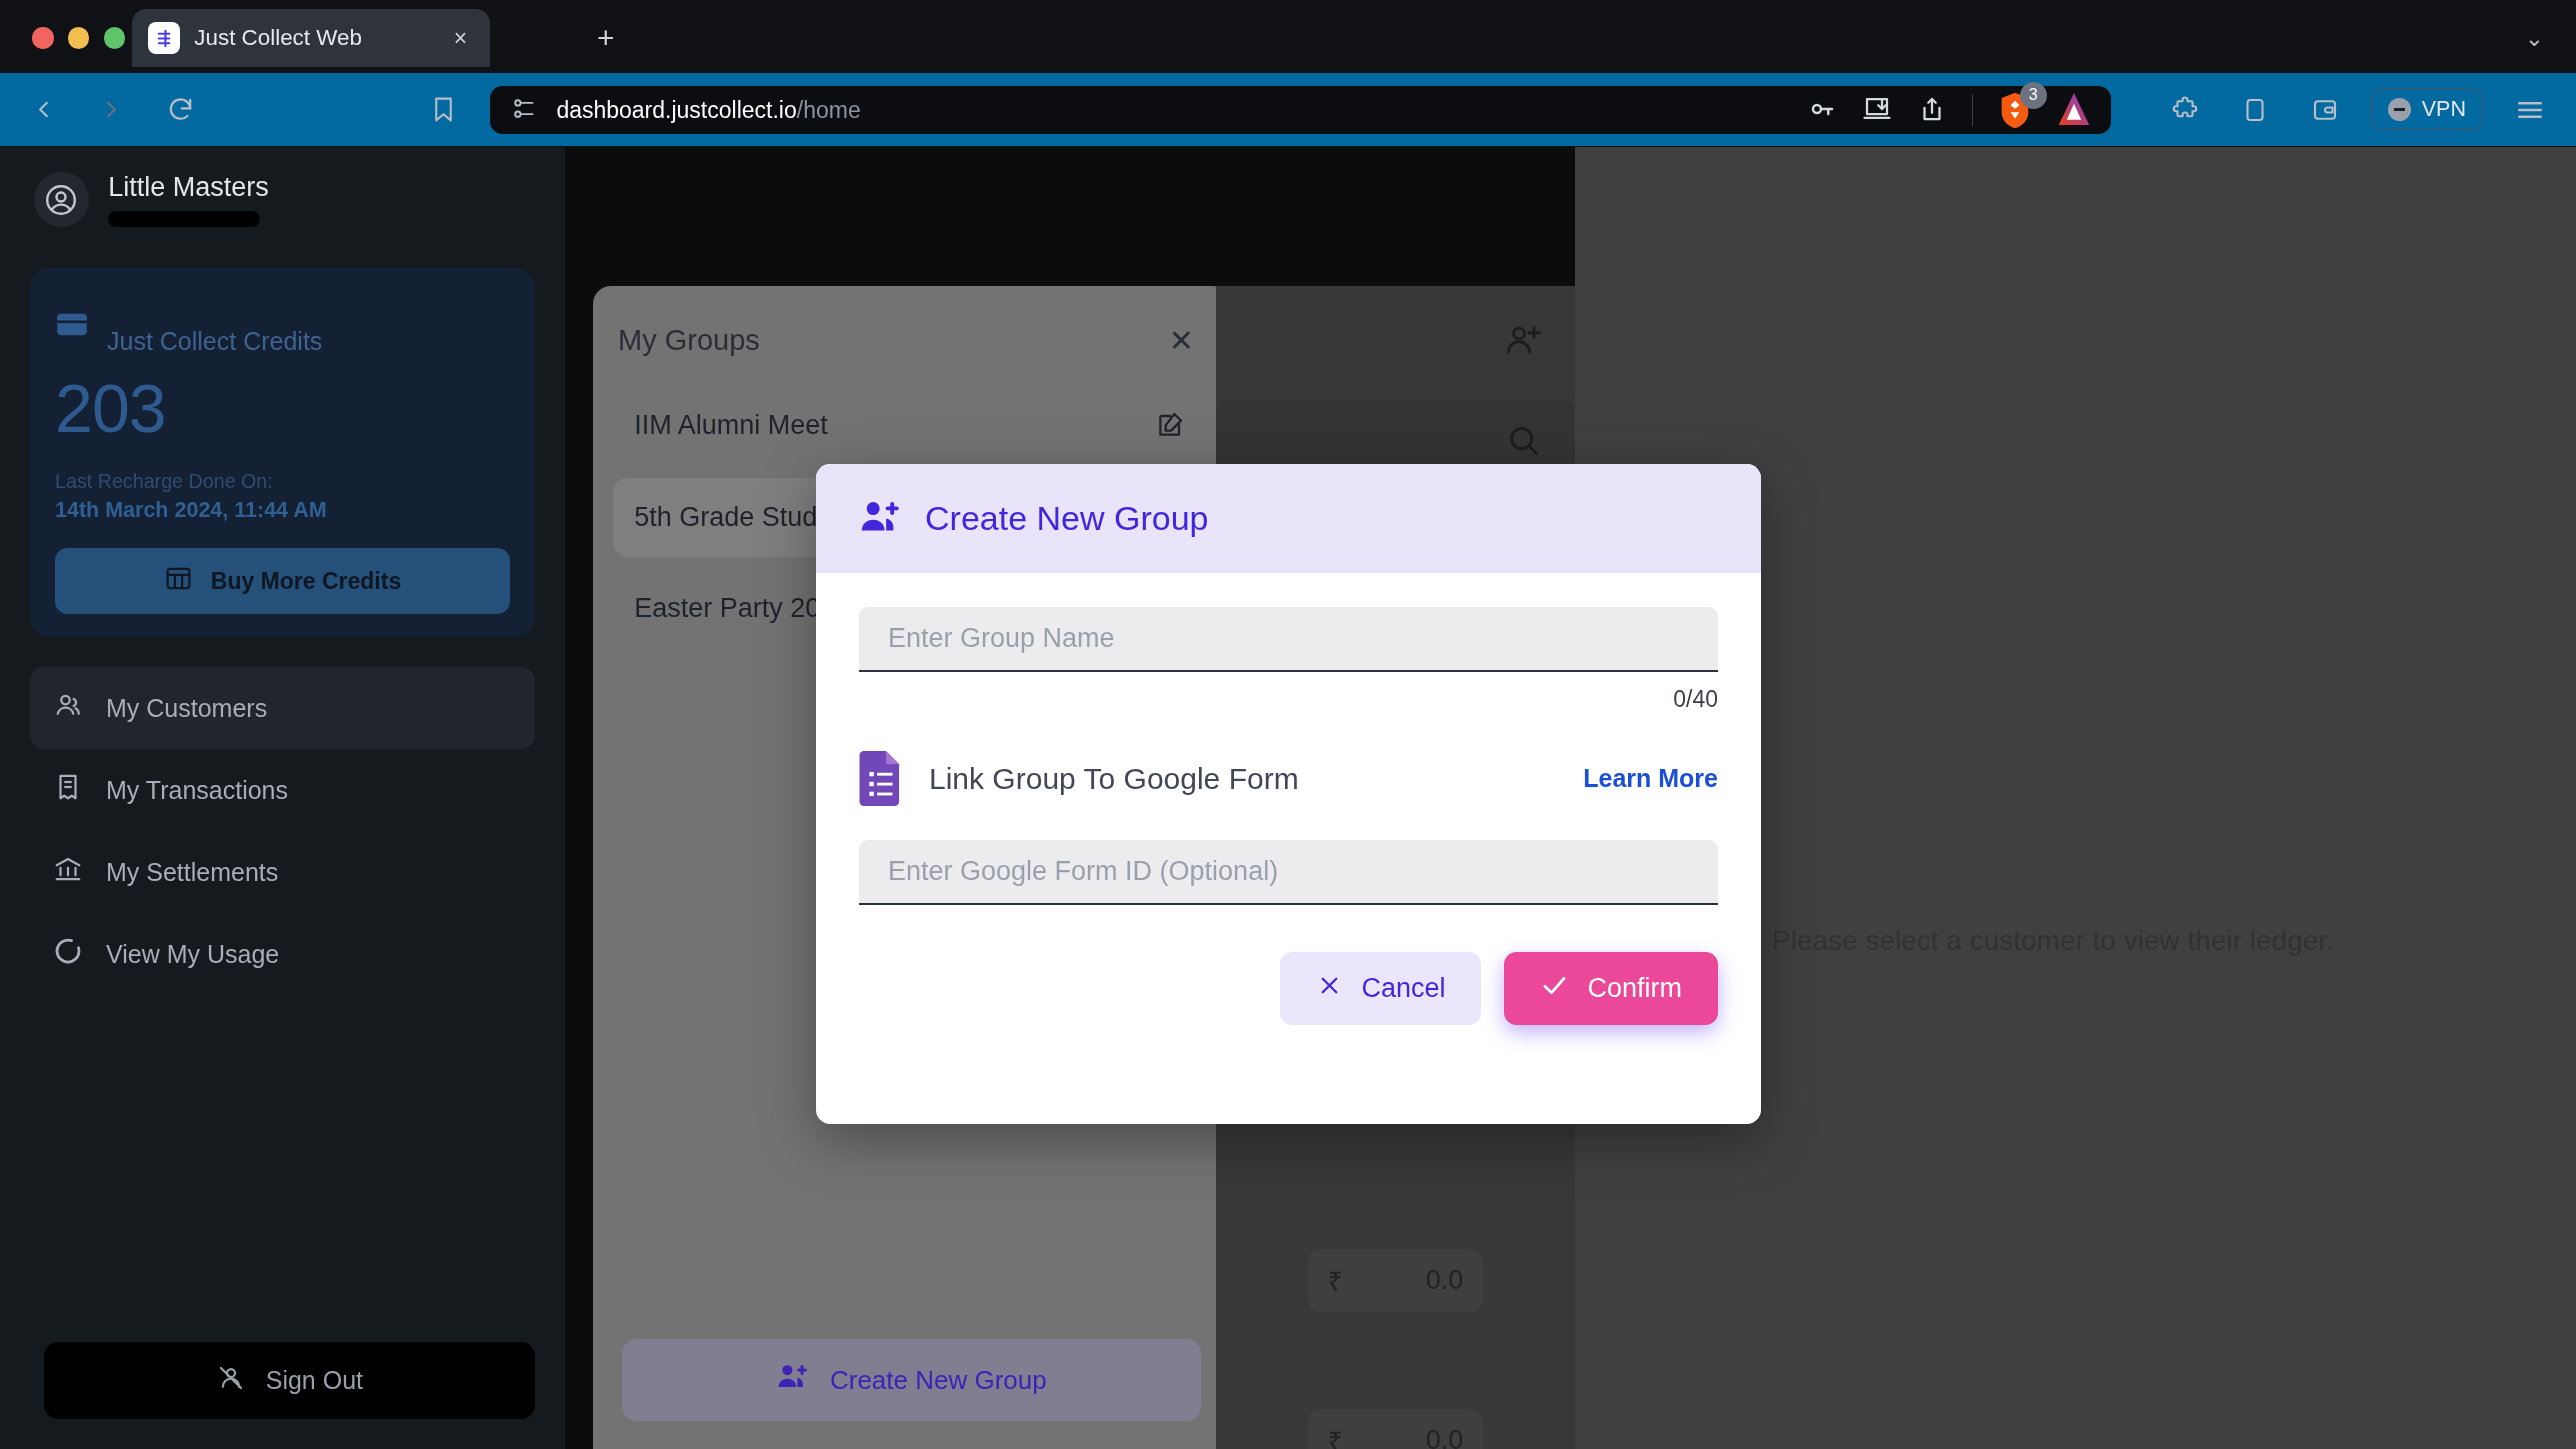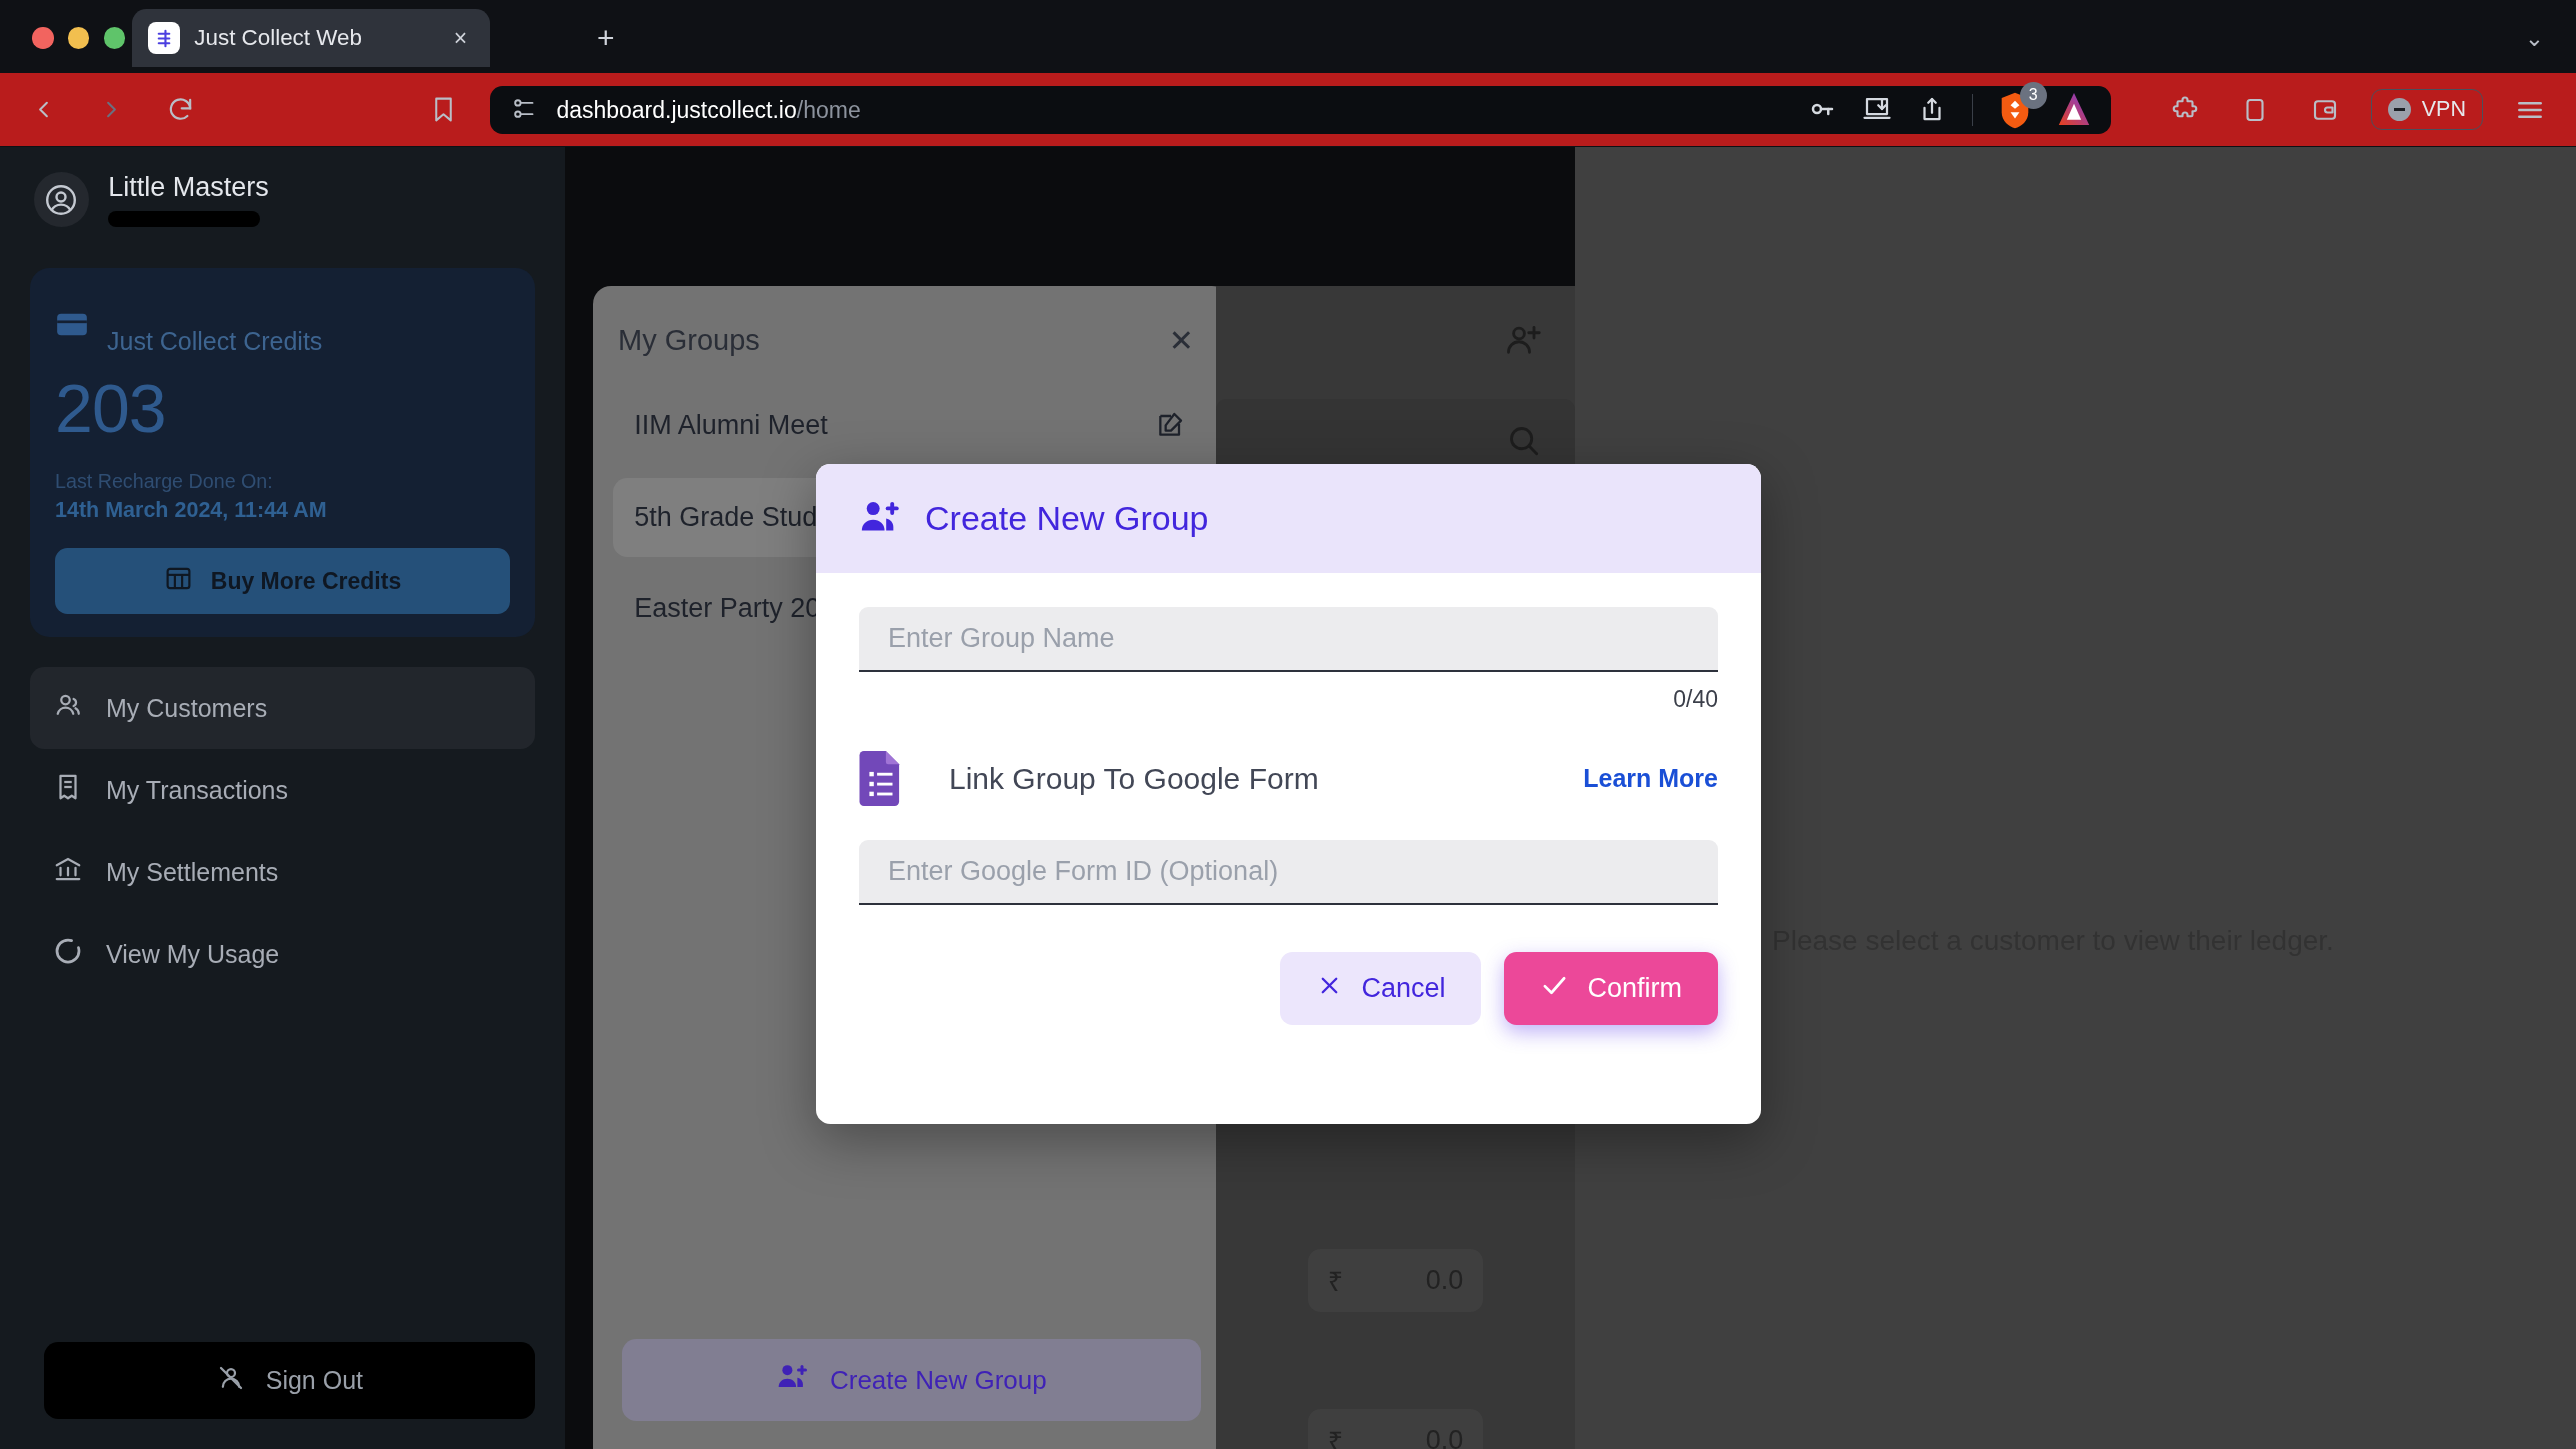--- a/index.html
+++ b/index.html
@@ -28,21 +28,21 @@
     display:flex; align-items:center; justify-content:center; flex:0 0 auto;
   }
   .tab-title {
     margin-left:14.3px; color:#e6e8ec; font-size:22.4px; white-space:nowrap;
     overflow:hidden; flex:1;
   }
   .tab-close { color:#cfd3da; font-size:23px; width:27px; text-align:center; flex:0 0 auto; }
   .newtab { position:absolute; left:597px; top:23px; color:#cfd3da; font-size:30px; line-height:30px; }
   .chev-down { position:absolute; right:32px; top:25px; color:#b9bec7; font-size:23px; }
 
-  .navbar { position:absolute; left:0; top:73px; width:2576px; height:73px; background:#b91c1c; }
+  .navbar { position:absolute; left:0; top:73px; width:2576px; height:73px; background:#0369a1; }
   .nav-icons { position:absolute; left:19.7px; top:0; height:73px; display:flex; align-items:center; gap:21.5px; }
   .nav-btn { width:47px; height:47px; display:flex; align-items:center; justify-content:center; color:#b9bec7; }
   .nav-btn.dim { color:#6a7080; }
 
   .bookmark-ic { position:absolute; left:429px; top:0; height:73px; display:flex; align-items:center; color:#b9bec7; }
 
   .urlbar {
     position:absolute; left:490px; top:13.4px; width:1621px; height:48px;
     background:#0b0d11; border-radius:12.5px; display:flex; align-items:center; padding:0 19.7px;
   }
@@ -174,21 +174,21 @@
 
   .field {
     height:65px; background:#ececee; border-bottom:2.7px solid #2d313c;
     border-radius:9px 9px 0 0; display:flex; align-items:center; padding:0 29px;
   }
   .field-placeholder { font-size:27px; color:#9aa0ab; }
   .counter { text-align:right; font-size:23px; color:#3b3f4a; margin-top:14.3px; }
 
   .gform-row { display:flex; align-items:center; gap:25px; margin-top:38px; }
   .gform-icon { width:45px; height:55px; flex:0 0 auto; }
-  .gform-label { font-size:30px; color:#424756;margin-left:20px; }
+  .gform-label { font-size:30px; color:#424756; }
   .learn-more { margin-left:auto; font-size:25px; color:#1a4fd6; font-weight:700; }
 
   .field2 { margin-top:34px; }
 
   .modal-actions {
     display:flex; justify-content:flex-end; gap:23px; padding:47px 43px 0;
   }
   .btn {
     height:73px; border-radius:12.5px; display:flex; align-items:center;
     justify-content:center; gap:18px; font-size:27px; padding:0 36px;

